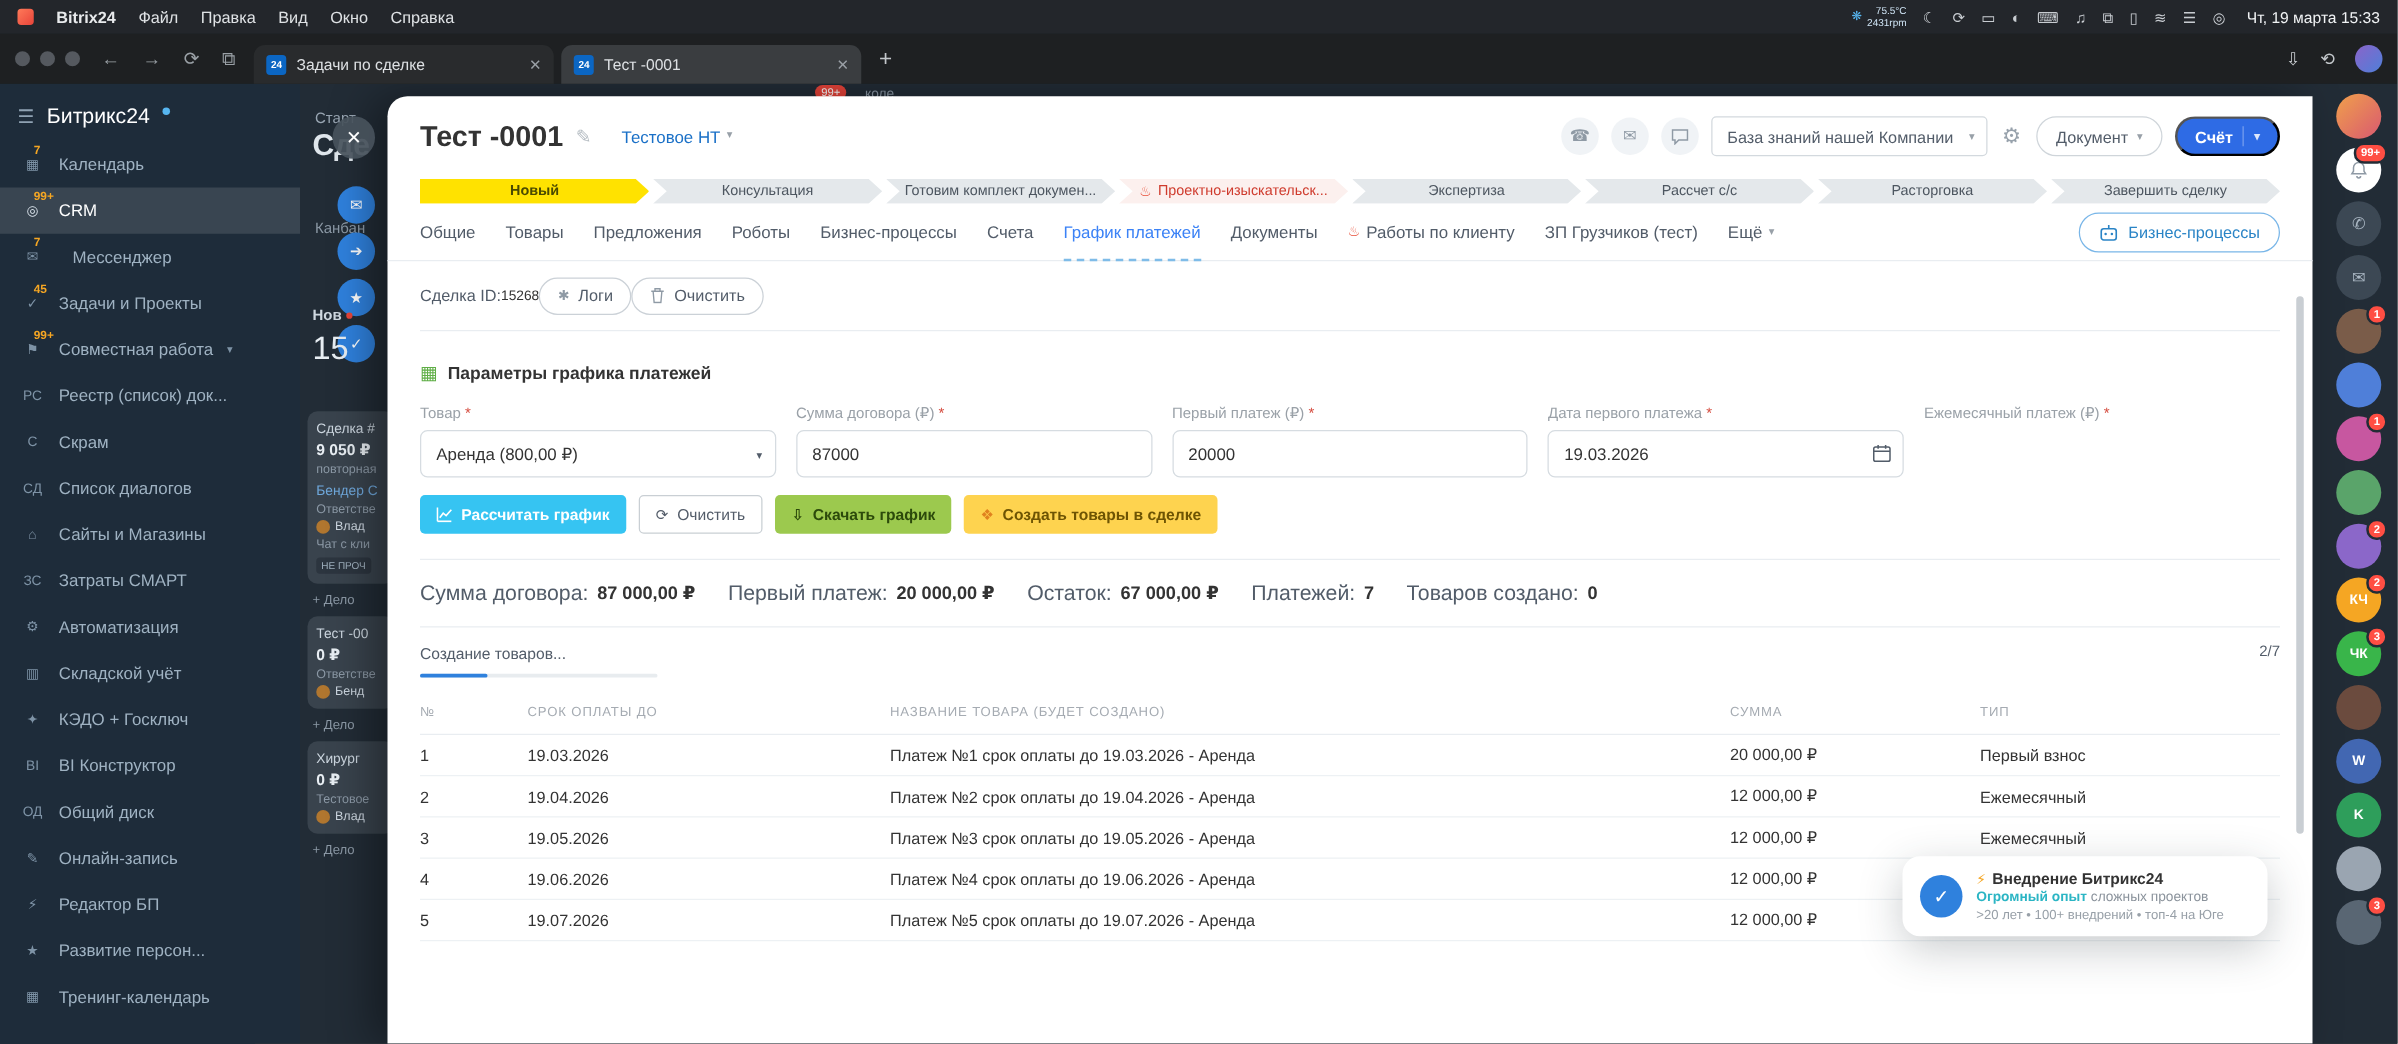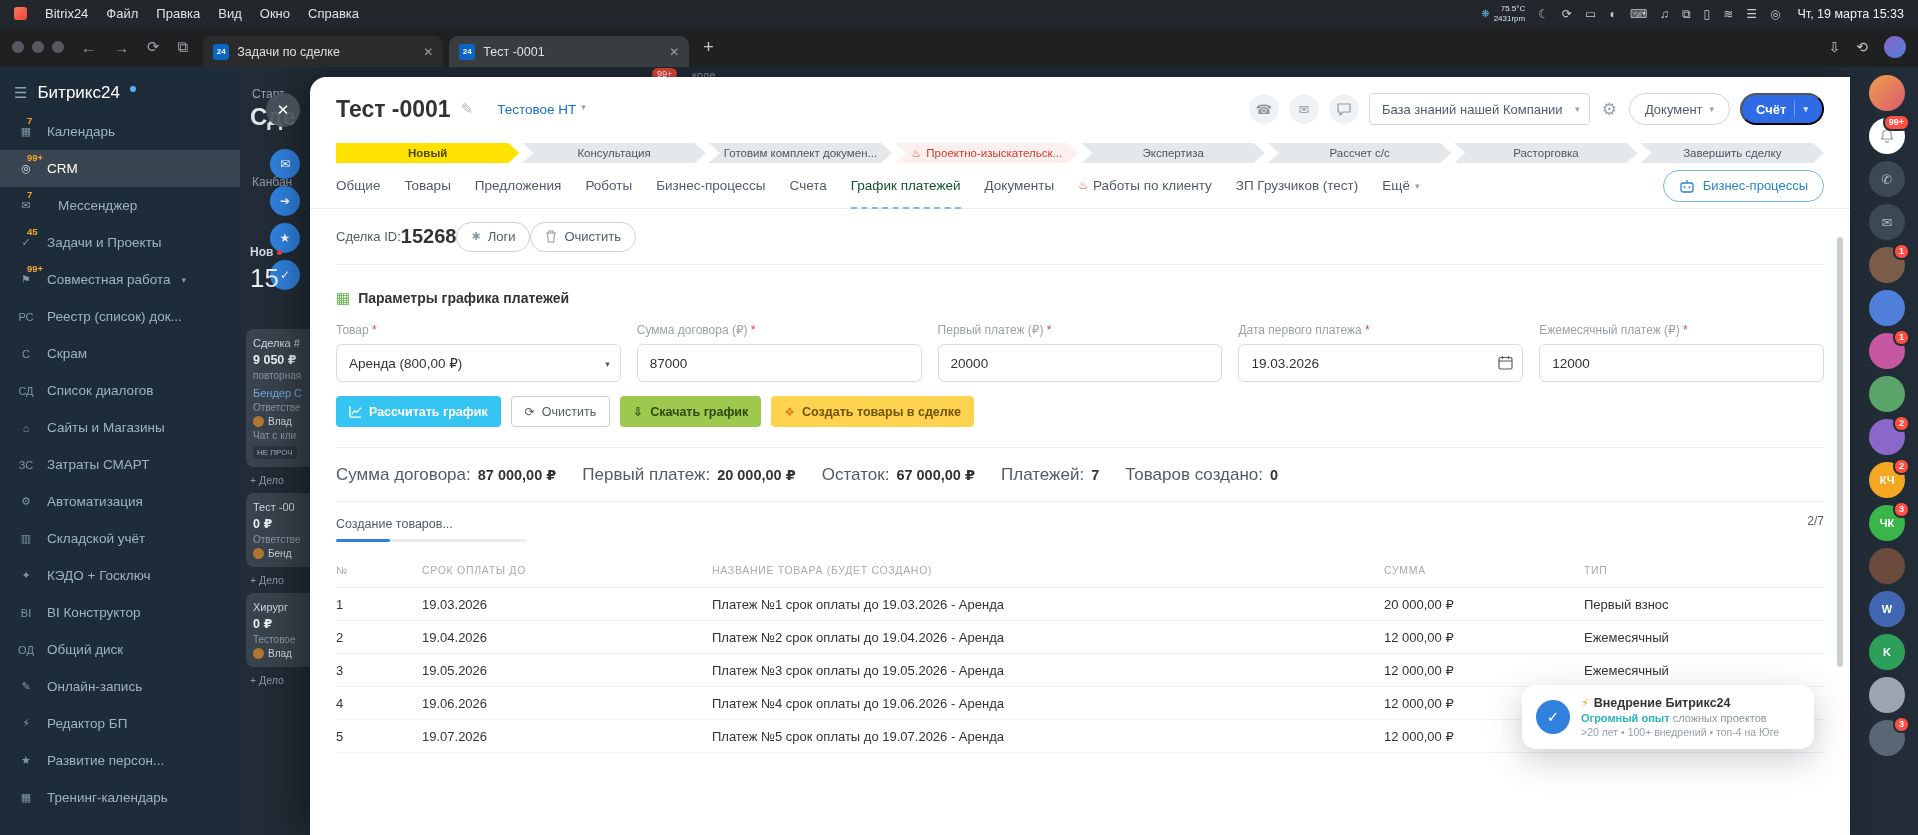--- a/index.html
+++ b/index.html
@@ -2,21 +2,21 @@
 <html><head>
 <meta charset="utf-8">
 <style>
   *{box-sizing:border-box;margin:0;padding:0}
   body{margin:0;background:#0d1218;font-family:"Liberation Sans","DejaVu Sans",sans-serif}
   #screen{position:relative;width:1918px;height:835px;overflow:hidden;background:#1a222b}
 
   
   #menubar{position:absolute;top:0;left:0;right:0;height:27px;background:#23262b;display:flex;align-items:center;padding:0 14px;gap:18px;color:#e8eaec;font-size:13px;z-index:10}
   .mb-appicon{width:13px;height:13px;border-radius:3px;background:linear-gradient(135deg,#ff7a59,#e8443a);flex:none}
-  .mb-app{font-weight:400}
+  .mb-app{font-weight:700}
   .mb-item{color:#dfe2e5}
   #mb-right{margin-left:auto;display:flex;align-items:center;gap:13px}
   .temp{display:flex;align-items:center;gap:4px;font-size:8px;line-height:1.2;color:#cfe4f5;text-align:right}
   .temp .fan{color:#57b6f0;font-size:10px}
   .tray{font-size:12px;color:#c8ccd1}
   .clock{font-size:12.5px;color:#f0f2f4;margin-left:4px;white-space:nowrap}
 
   
   #tabbar{position:absolute;top:27px;left:0;right:0;height:40px;background:#1e2022;display:flex;align-items:center;padding:0 12px;z-index:10}
   .tl{width:12px;height:12px;border-radius:50%;background:#55595f;margin-right:8px;flex:none}
@@ -114,27 +114,27 @@
   .btn-inv .caret{color:#dfe8fb}
 
   .stages{display:flex;gap:3px;margin:10px 26px 0;height:20px}
   .stage{flex:1;display:flex;align-items:center;justify-content:center;gap:5px;font-size:11.5px;color:#4d5660;background:#e4e8eb;clip-path:polygon(0 0,calc(100% - 11px) 0,100% 50%,calc(100% - 11px) 100%,0 100%,11px 50%);white-space:nowrap;overflow:hidden;padding:0 16px}
   .stage:first-child{clip-path:polygon(0 0,calc(100% - 11px) 0,100% 50%,calc(100% - 11px) 100%,0 100%);background:#ffe200;color:#4a4a00;font-weight:600}
   .stage.alert{background:#fcf0ee;color:#cf3b2d}
   .fire{color:#e8503a;font-size:11px}
 
   .tabs{display:flex;align-items:center;gap:24px;padding:0 26px;height:46px;border-bottom:1px solid #e9edf1;font-size:13.5px;color:#525c69}
   .ttab{white-space:nowrap;display:flex;align-items:center;gap:5px;height:100%}
-  .ttab.active{color:#14532d;border-bottom:2px dashed #7fbce8;margin-bottom:-1px}
+  .ttab.active{color:#3b82f6;border-bottom:2px dashed #7fbce8;margin-bottom:-1px}
   .bp-btn{margin-left:auto;height:32px;border:1px solid #79b6e8;border-radius:17px;color:#2a84c6;font-size:13px;display:flex;align-items:center;gap:8px;padding:0 15px;background:#fff}
 
   .content{position:relative;padding:0 26px}
   .deal-row{display:flex;align-items:center;gap:0;height:56px;border-bottom:1px solid #e9edf1}
   .deal-l{font-size:13px;color:#525c69}
-  .deal-id{font-size:20px;font-weight:700;color:#333}
+  .deal-id{font-size:11px;font-weight:400;color:#333}
   .pill{height:30px;border:1px solid #cbd1d7;border-radius:15px;background:#fff;color:#525c69;font-size:13px;display:flex;align-items:center;gap:7px;padding:0 14px}
   .pill .ic{color:#8f9aa5;font-size:11px;display:flex}
   .sec-t{display:flex;align-items:center;gap:8px;margin-top:24px;font-size:14px;font-weight:700;color:#333}
   .sec-ic{color:#5fae46;font-size:15px}
   .form{display:grid;grid-template-columns:repeat(5,1fr);gap:16px;margin-top:16px}
   .f-l{font-size:12px;color:#9aa1a8;margin-bottom:7px}
   .req::after{content:" *";color:#d54c3f}
   .ctrl{position:relative}
   .inp,.sel{width:100%;height:38px;border:1px solid #d6dce1;border-radius:6px;padding:0 12px;font-size:13.5px;color:#333;background:#fff;font-family:inherit}
   .sel{appearance:none;-webkit-appearance:none;padding-right:28px}
@@ -558,21 +558,20 @@
             <div class="f-l req">Дата первого платежа</div>
             <div class="ctrl"><input class="inp" value="19.03.2026" style=""><span class="cal">
                   <svg width="15" height="15" viewBox="0 0 15 15">
                     <rect x="1" y="2.5" width="13" height="11.5" rx="1.5" fill="none" stroke="currentColor" stroke-width="1.2"></rect>
                     <path d="M1 6h13M4.5 1v3M10.5 1v3" stroke="currentColor" stroke-width="1.2"></path>
                   </svg>
                 </span></div>
           </div>
           <div>
             <div class="f-l req">Ежемесячный платеж (₽)</div>
-            <div class="ctrl"><input class="inp" value="12000" style=""></div>
           </div>
         </div>
 
         <div class="acts">
           <button class="btn cyan">
               <span class="bic">
                 <svg width="13" height="13" viewBox="0 0 14 14">
                   <path d="M1 13V1M1 13h12" stroke="currentColor" stroke-width="1.4" fill="none"></path>
                   <path d="M3 10l3-4 2.5 2L13 3" stroke="currentColor" stroke-width="1.4" fill="none"></path>
                 </svg>

